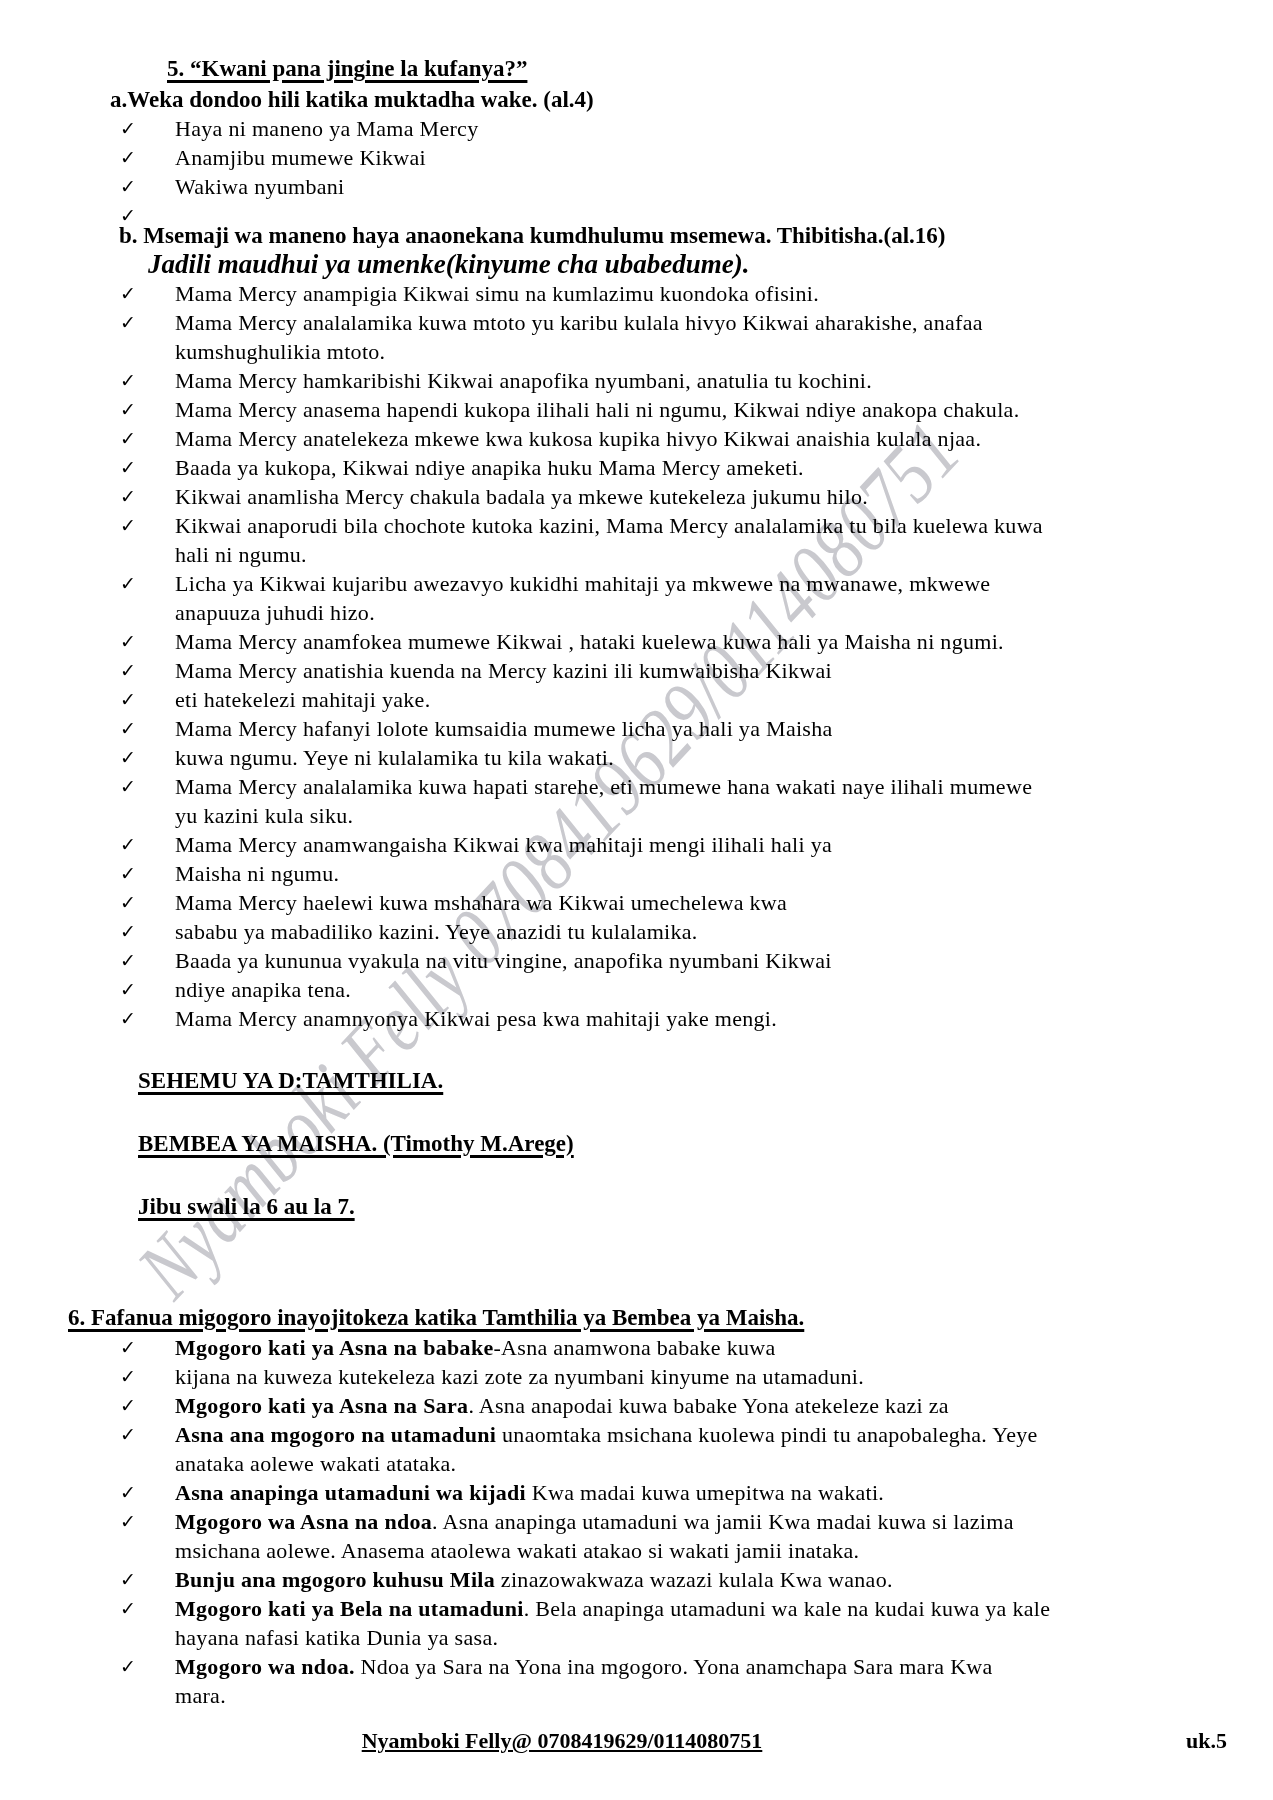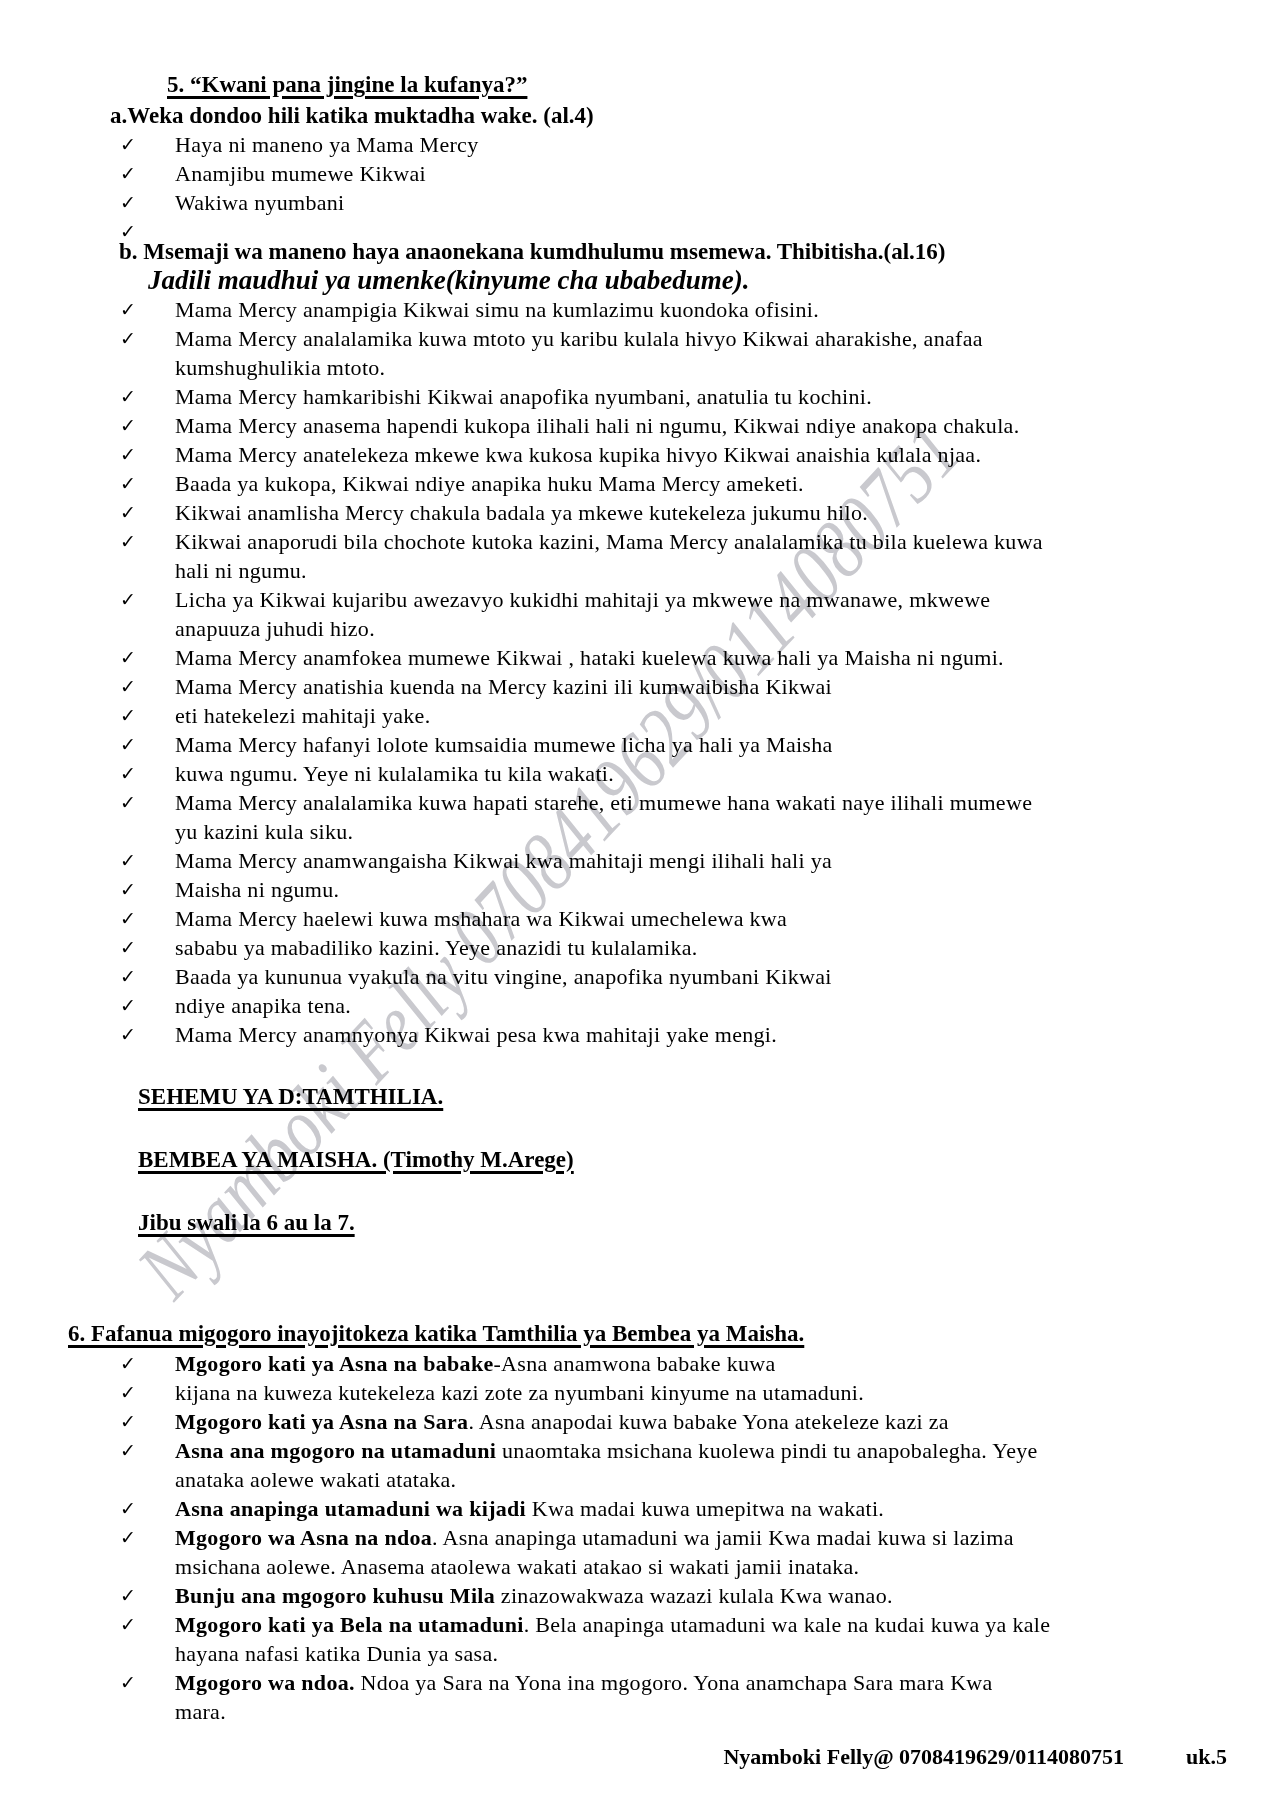--- a/index.html
+++ b/index.html
@@ -8,42 +8,42 @@
   .page { position:relative; width:1273px; height:1800px; overflow:hidden; background:#ffffff; }
 
   
   .wm {
     position:absolute; left:118px; top:1250px;
     transform-origin:0 0; transform:rotate(-47deg) scaleX(0.8);
     font-size:84px; font-style:italic; font-family:"Liberation Serif", serif;
     color:#c9c9ce; white-space:nowrap; z-index:0; letter-spacing:1px;
   }
 
-  .content { position:relative; z-index:1; padding-top:68px; }
+  .content { position:relative; z-index:1; padding-top:52px; }
 
   .u { text-decoration:underline; text-decoration-thickness:2.5px; text-underline-offset:4px; }
 
   .q5-title { margin-left:167px; font-weight:bold; font-size:23px; line-height:33px; }
   .a-title  { margin-left:110px; font-weight:bold; font-size:23px; line-height:29px; }
 
   .list { font-size:22px; letter-spacing:0.3px; }
   .li { position:relative; padding-left:175px; line-height:29px; white-space:nowrap; }
   .chk { position:absolute; left:120px; top:0; font-size:19px; font-family:"DejaVu Sans", sans-serif; }
   .li .b { font-weight:bold; }
 
   .b-title { margin-top:20px; margin-left:119px; font-weight:bold; font-size:23px; line-height:29px; }
   .b-sub   { margin-left:148px; font-weight:bold; font-style:italic; font-size:27px; line-height:29px; }
 
   .sec-d { margin-top:33px; margin-left:138px; font-weight:bold; font-size:23px; }
   .sec-d > div { line-height:30px;margin-top:33px; }
 
   .q6-title { margin-top:81px; margin-left:68px; font-weight:bold; font-size:23px; line-height:30px; }
 
   .footer { position:relative; margin-top:16px; height:29px; font-weight:bold; font-size:22px; line-height:29px; }
-  .footer .fc { position:absolute; left:0; width:1124px; text-align:right; }
+  .footer .fc { position:absolute; left:0; width:1124px; text-align:center;text-decoration:underline; }
   .footer .fr { position:absolute; right:46px; }
 </style>
 </head>
 <body>
 
 <div class="page">
 
   <div class="wm">Nyamboki Felly 0708419629/0114080751</div>
 
   <div class="content">

